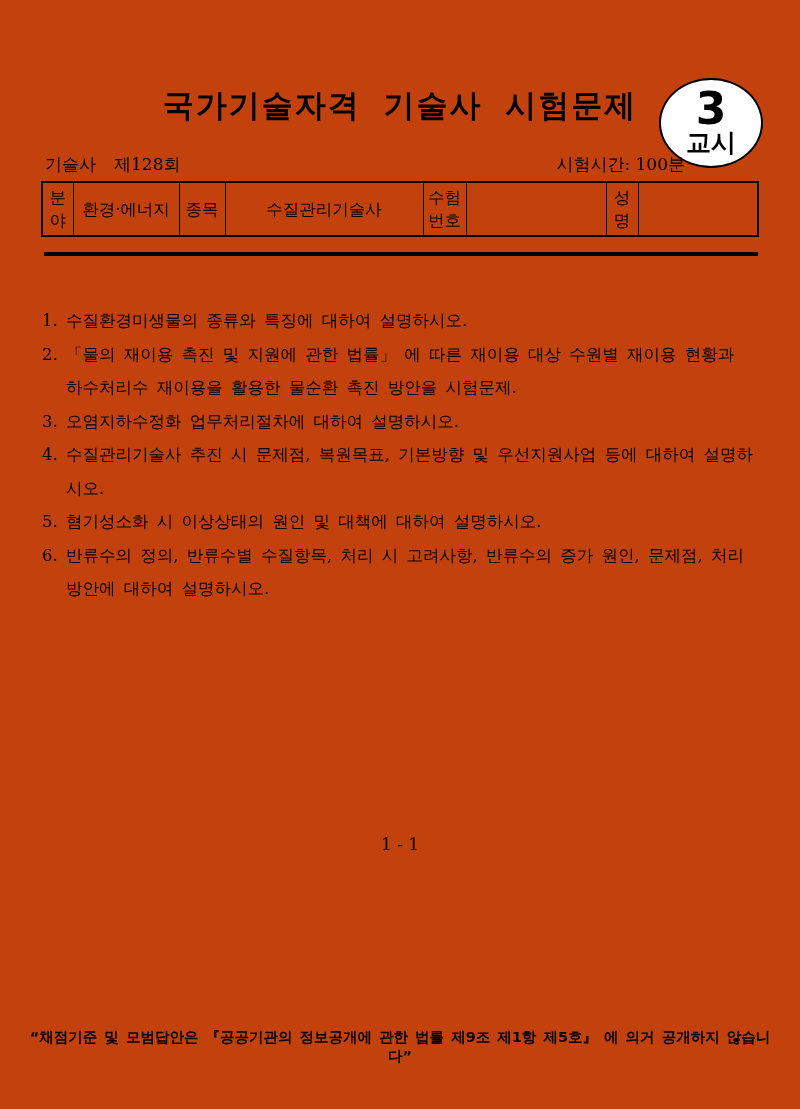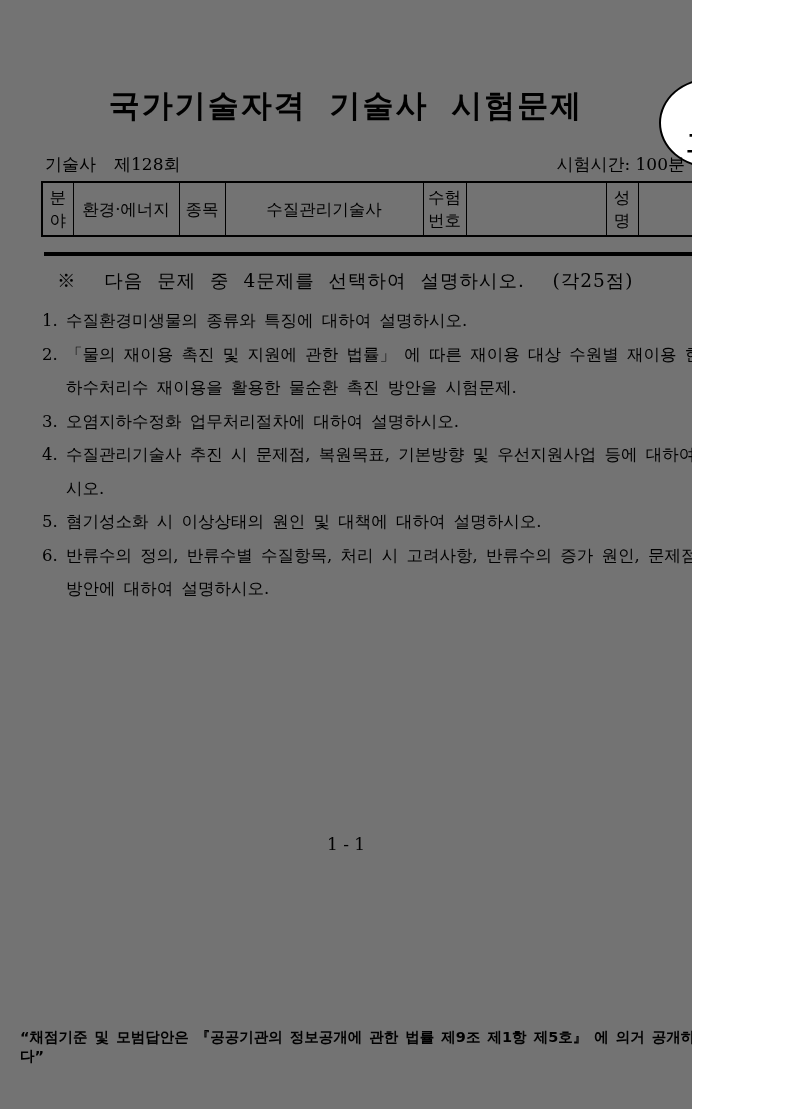--- a/index.html
+++ b/index.html
@@ -1,17 +1,17 @@
 <!DOCTYPE html>
 <html><head>
 <meta charset="utf-8">
 <style>
   html,body{margin:0;padding:0;background:#ffffff;}
   .page{
-    position:relative;width:692px;height:1109px;background:#737373;color:#000;
+    position:relative;width:800px;height:1109px;background:#c2410c;color:#000;
     font-family:"DejaVu Serif","Liberation Serif",serif;overflow:hidden;
   }
   .title{
     position:absolute;top:64px;left:0;width:100%;text-align:center;
     font-size:31px;font-weight:bold;letter-spacing:2px;word-spacing:10px;
   }
   .badge{
     position:absolute;left:659px;top:78px;width:104px;height:90px;
     border:2px solid #000;border-radius:50%;box-sizing:border-box;
     display:flex;flex-direction:column;align-items:center;justify-content:center;
@@ -47,21 +47,21 @@
     font-size:16.5px;line-height:33.5px;word-spacing:3px;
   }
   .question{display:flex;}
   .q-num{flex:0 0 24px;}
   .q-text{flex:1;}
   .page-number{
     position:absolute;top:804px;left:0;width:100%;text-align:center;
     font-size:17px;white-space:pre;margin-top:30px;
   }
   .footer-note{
-    position:absolute;top:1028px;left:20px;width:760px;text-align:left;
+    position:absolute;top:1028px;left:20px;width:760px;text-align:center;
     font-family:"DejaVu Sans","Liberation Sans",sans-serif;
     font-size:14.5px;font-weight:bold;word-spacing:2px;
   }
 </style>
 </head>
 <body>
 
 <div class="page">
 
   <h1 class="title">국가기술자격 기술사 시험문제</h1>
@@ -98,21 +98,20 @@
       <td class="stack examno">수험번호</td>
       <td></td>
       <td class="stack">성명</td>
       <td></td>
     </tr>
   </tbody>
     </table>
 
   <div class="rule"></div>
 
-  <div class="instruction">※  다음 문제 중 4문제를 선택하여 설명하시오.  (각25점)</div>
 
   <div class="questions">
     <div class="question">
       <span class="q-num">1.</span>
       <span class="q-text">수질환경미생물의 종류와 특징에 대하여 설명하시오.</span>
     </div>
     <div class="question">
       <span class="q-num">2.</span>
       <span class="q-text">「물의 재이용 촉진 및 지원에 관한 법률」 에 따른 재이용 대상 수원별 재이용 현황과 하수처리수 재이용을 활용한 물순환 촉진 방안을 시험문제.</span>
     </div>

